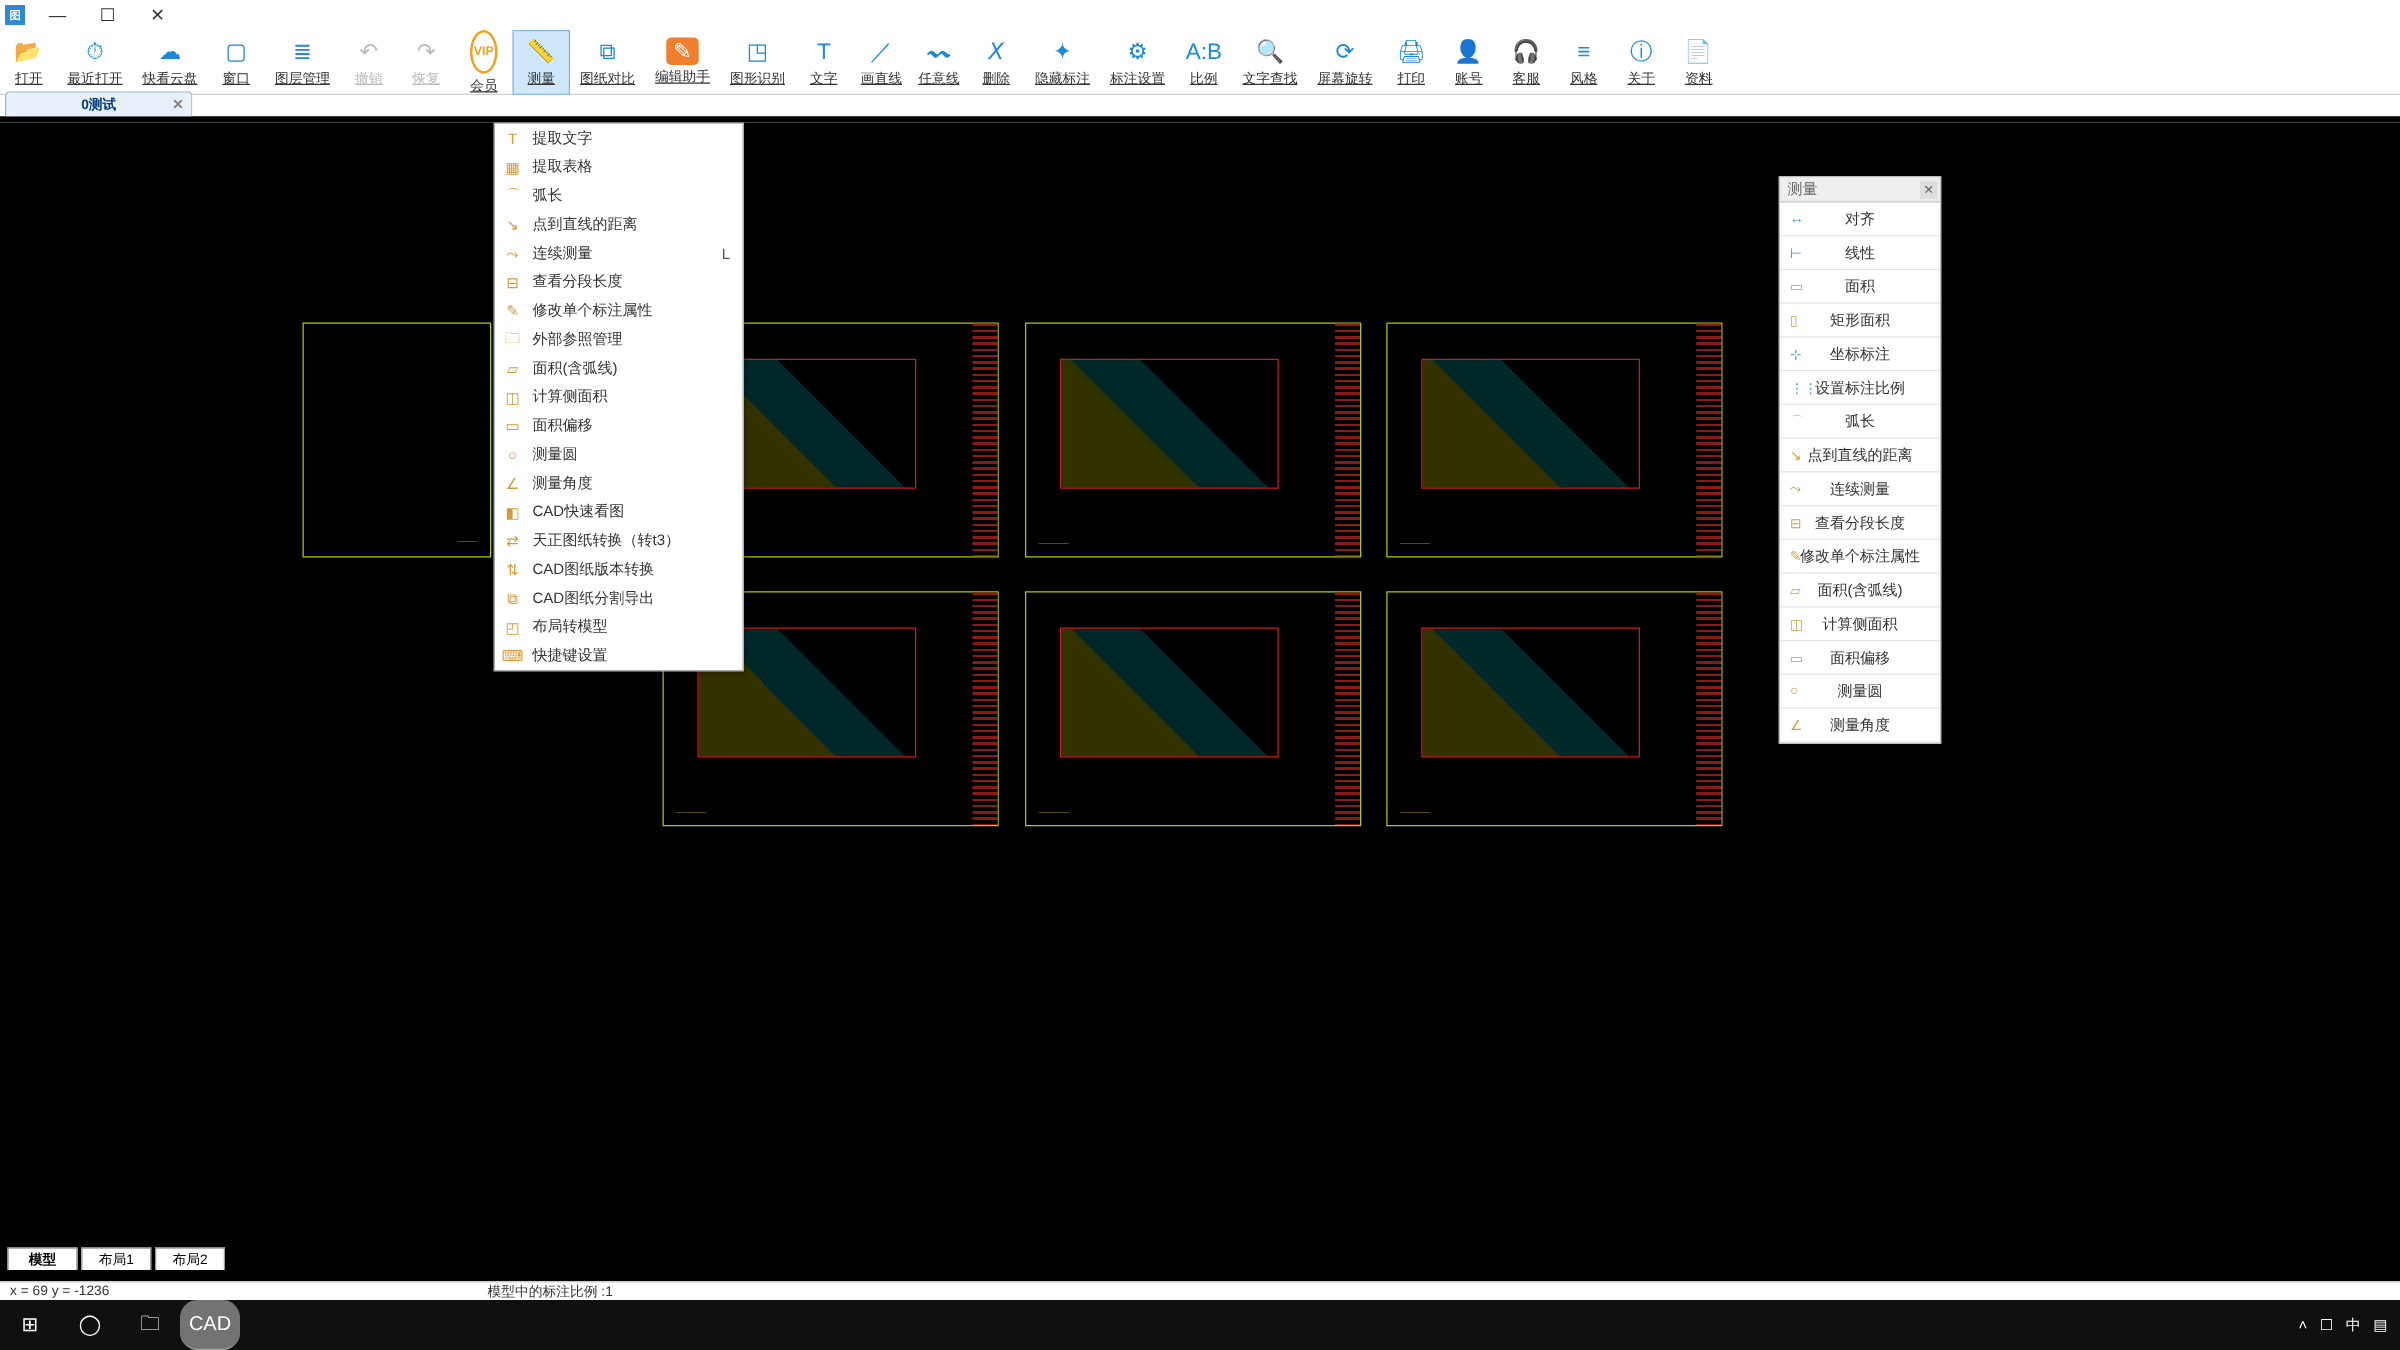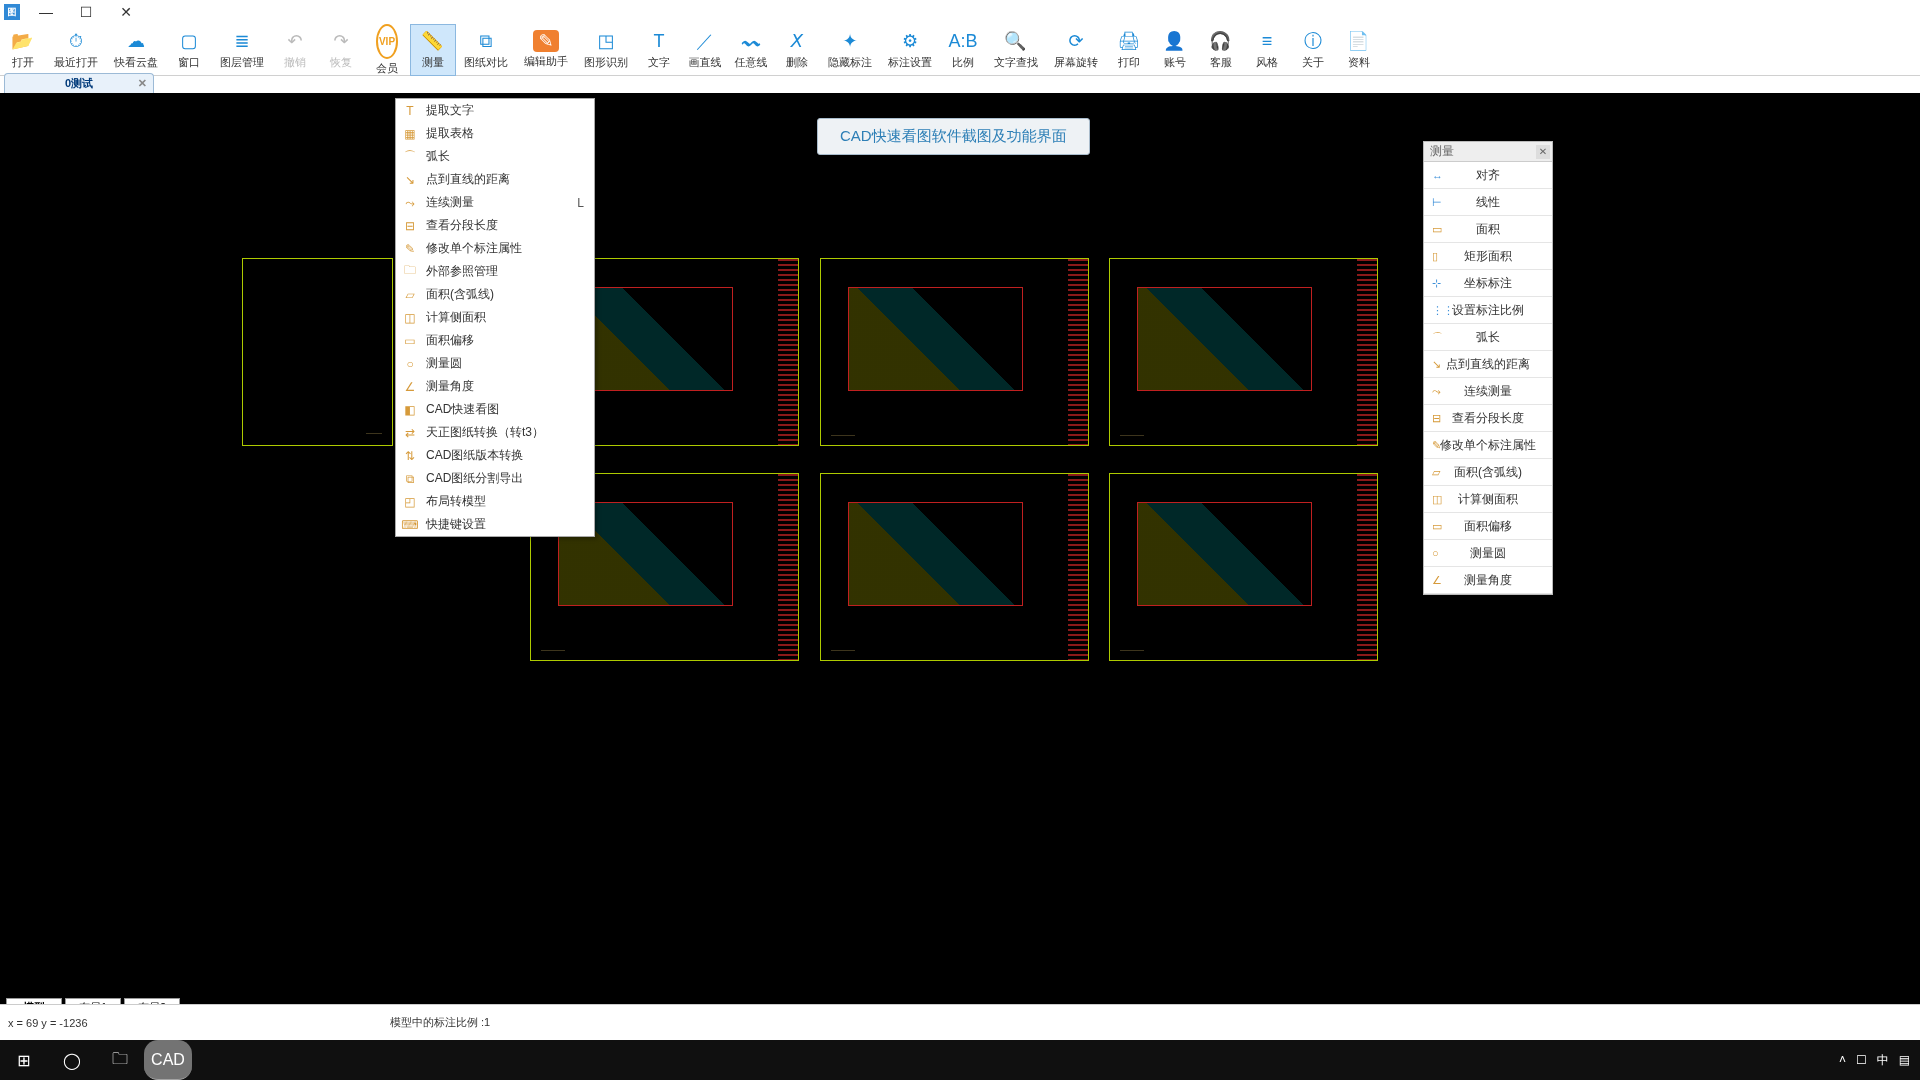--- a/index.html
+++ b/index.html
@@ -9,21 +9,21 @@
 .titlebar-icon { width: 16px; height: 16px; background: #3089d6; margin-right: 6px; display: inline-flex; align-items: center; justify-content: center; color: #fff; font-size: 9px; font-weight: bold; }
 .titlebar-text { flex: 1; font-size: 12px; }
 .winbtns { display: flex; }
 .winbtn { width: 40px; height: 24px; display: flex; align-items: center; justify-content: center; font-size: 14px; cursor: pointer; }
 
 .toolbar { height: 52px; background: #fff; display: flex; align-items: center; border-bottom: 1px solid #d0d0d0; }
 .tbtn { display: flex; flex-direction: column; align-items: center; justify-content: center; width: 46px; height: 52px; cursor: pointer; }
 .tbtn.wide { width: 60px; }
 .tbtn.active { background: #cfe7fb; border: 1px solid #8bb8e0; }
 .tbtn .icon { width: 24px; height: 24px; display: flex; align-items: center; justify-content: center; font-size: 18px; color: #1c8ad6; }
-.tbtn .lbl { font-size: 11px; color: #333; margin-top: 2px; }
+.tbtn .lbl { font-size: 11px; color: #333; margin-top: 2px; text-decoration: underline; }
 .tbtn.disabled .icon, .tbtn.disabled .lbl { color: #bbb; }
 .tbtn .icon.vip { color: #f0a020; font-weight: bold; border: 2px solid #f0a020; border-radius: 50%; font-size: 10px; width: 22px; height: 39px; }
 
 .tabbar { height: 22px; background: #fff; display: flex; align-items: flex-end; border-bottom: 5px solid #000000; padding-left: 4px; }
 .doctab { height: 20px; min-width: 150px; background: #e8f1fa; border: 1px solid #9cbad6; border-bottom: none; border-radius: 4px 4px 0 0; display: flex; align-items: center; justify-content: center; position: relative; font-size: 11px; color: #003a7a; font-weight: bold; }
 .doctab .close { position: absolute; right: 6px; color: #888; cursor: pointer; font-size: 11px; }
 
 .canvas-area { position: relative; background: #000; height: 935px; width: 100%; overflow: hidden; }
 .note-box { position: absolute; left: 817px; top: 20px; background: #eef2f5; border: 1px solid #a9bccc; padding: 8px 22px; color: #2d7fb6; font-size: 15px; border-radius: 3px; }
 
@@ -43,21 +43,21 @@
 .thumb::before { content:""; position:absolute; right:0; top:0; bottom:0; width:20px; background: repeating-linear-gradient(#8a1a1a 0 2px, #000 2px 5px); }
 .thumb::after { content:""; position:absolute; left:10%; top:15%; width:65%; height:55%; border:1px solid #c02020; background: linear-gradient(45deg, rgba(200,200,0,0.25) 0 40%, rgba(0,200,200,0.2) 40% 60%, transparent 60%); }
 .thumb .sig { position:absolute; left:10px; bottom:6px; color:#7a6a3a; font-size:8px; }
 .thumb.blank::before, .thumb.blank::after { display:none; }
 .thumb.blank .sig2 { position:absolute; right:10px; bottom:8px; color:#7a6a3a; font-size:8px; }
 
 .layout-tabs { position: absolute; bottom: 24px; left: 0; right: 0; height: 22px; background: #000; display: flex; align-items: flex-end; padding-left: 6px; }
 .ltab { height: 18px; min-width: 56px; background: #fff; border: 1px solid #999; border-bottom: none; margin-right: 3px; font-size: 11px; display: flex; align-items: center; justify-content: center; border-radius: 0 0 0 0; cursor: pointer; margin-top: 24px; }
 .ltab.active { font-weight: bold; }
 
-.statusbar { position: absolute; bottom: 0; left: 0; right: 0; height: 36px; background: #fff; border-top: 1px solid #ccc; display: flex; align-items: center; font-size: 11px; color: #333; }
+.statusbar { position: absolute; bottom: 0; left: 0; right: 0; height: 15px; background: #fff; border-top: 1px solid #ccc; display: flex; align-items: center; font-size: 11px; color: #333; }
 .statusbar .coords { padding-left: 8px; width: 390px; }
 .statusbar .scale { }
 
 .taskbar { position: absolute; bottom: 0; left: 0; right: 0; height: 40px; background: #101010; display: flex; align-items: center; z-index: 100; }
 .taskbtn { width: 48px; height: 40px; display: flex; align-items: center; justify-content: center; color: #fff; font-size: 16px; cursor: pointer; }
 .taskbtn.active { background: #737373; border-bottom: 1px solid #a3a3a3; border-radius: 14px; }
 .tray { margin-left: auto; display: flex; align-items: center; gap: 10px; padding-right: 10px; color: #fff; font-size: 12px; }
 
 .app-shell { position: absolute; top:0; left:0; right:0; bottom:40px; background:#fff; display:flex; flex-direction:column; }
 </style>
@@ -187,21 +187,20 @@
     </div>
 
   <div class="tabbar">
     <div class="doctab">
       <span>0测试</span>
       <span class="close">✕</span>
     </div>
   </div>
 
   <div class="canvas-area">
-    <div class="note-box">CAD快速看图软件截图及功能界面</div>
 
     <div class="thumb blank" style="left:242px; top:160px; width:151px; height:188px;">
         <span class="sig2">——</span>
       </div>
     <div class="thumb" style="left:530px; top:160px; width:269px; height:188px;">
         <span class="sig">———</span>
       </div>
     <div class="thumb" style="left:820px; top:160px; width:269px; height:188px;">
         <span class="sig">———</span>
       </div>

